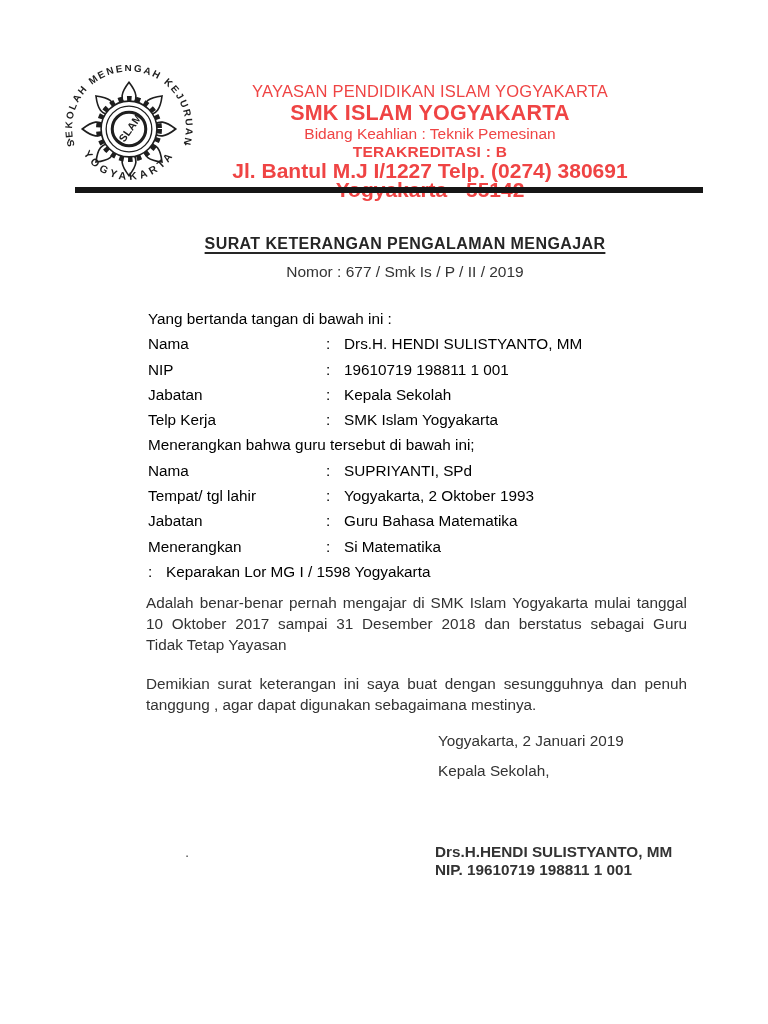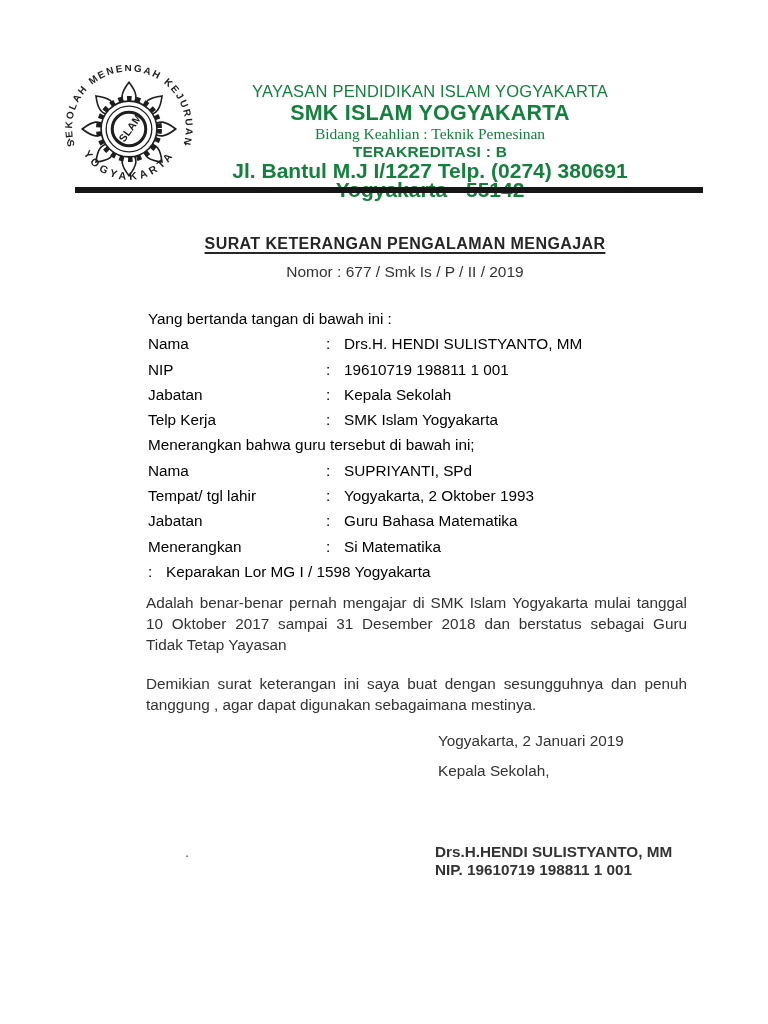--- a/index.html
+++ b/index.html
@@ -15,25 +15,25 @@
     position: absolute; left: 0; top: 0;
     width: 768px; height: 1024px;
     background: #ffffff;
   }
 
   
   .logo-svg { position: absolute; left: 62px; top: 62px; width: 134px; height: 134px; }
 
   .header-text {
     position: absolute; left: 178px; top: 82px; width: 504px;
-    text-align: center; color: #15803d;
+    text-align: center; color: #ef4444;
   }
   .h-foundation { font-size: 16.5px; line-height: 19px; letter-spacing: 0.2px; }
   .h-school     { font-size: 21.5px; line-height: 24px; font-weight: bold; letter-spacing: 0.2px; }
-  .h-program    { font-size: 15.5px; line-height: 18px; font-family: Liberation Serif, serif; }
+  .h-program    { font-size: 15.5px; line-height: 18px; }
   .h-accred     { font-size: 15.5px; line-height: 18px; font-weight: bold; letter-spacing: 0.3px; }
   .h-address    { font-size: 21px; line-height: 19px; font-weight: bold; }
 
   .rule {
     position: absolute; left: 75px; top: 187px;
     width: 628px; height: 6px; background: #161616;
   }
 
   
   .title-block { position: absolute; left: 0; top: 235px; width: 768px; text-align: center; margin-left: 21px; }

